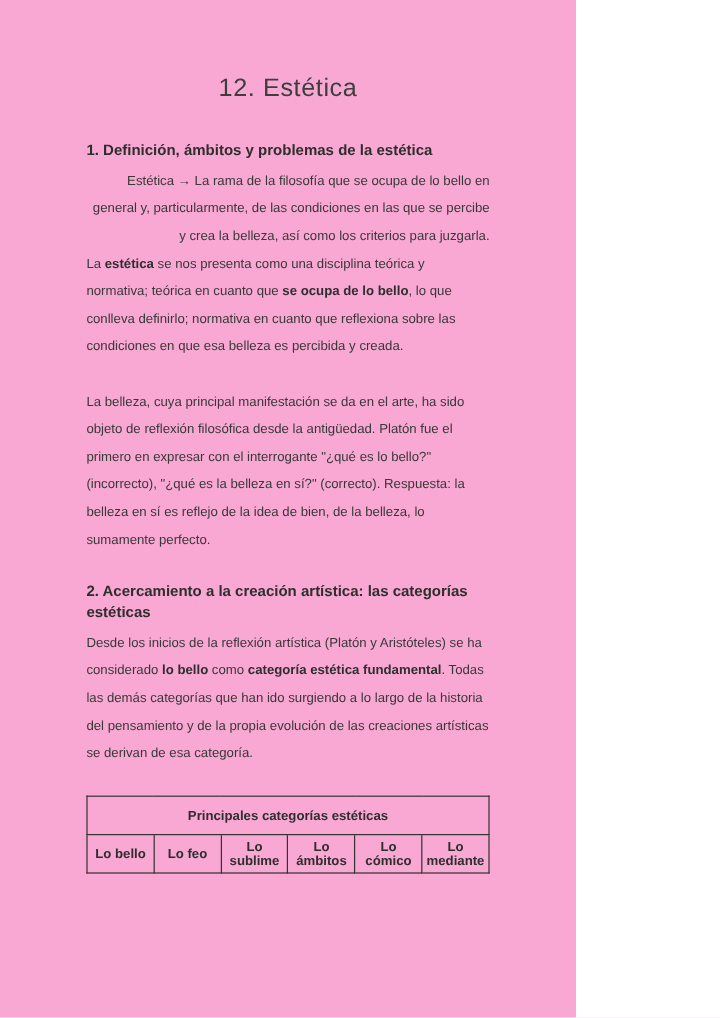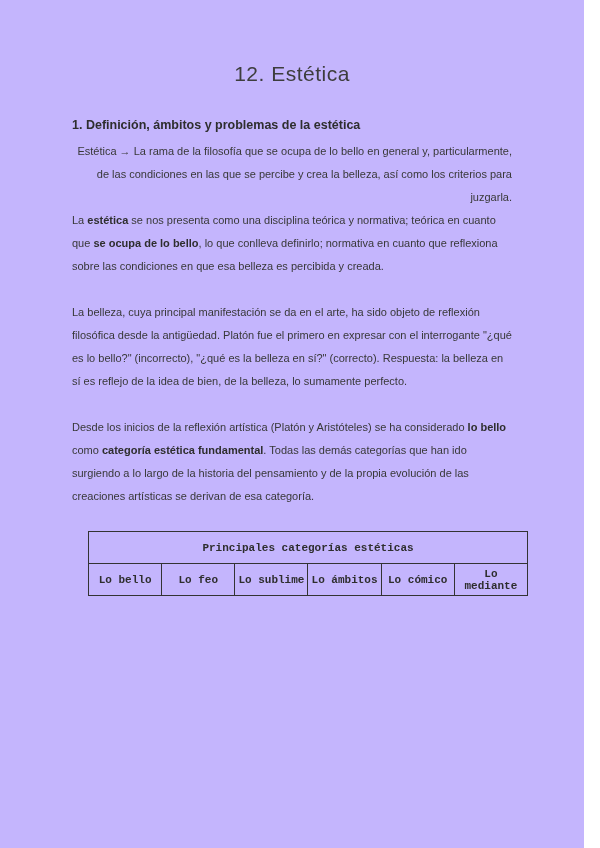--- a/index.html
+++ b/index.html
@@ -2,24 +2,24 @@
 <html><head>
 <meta charset="utf-8">
 <style>
   html, body {
     margin: 0;
     padding: 0;
     background: #ffffff;
   }
   .page {
     position: relative;
-    width: 584px;
+    width: 480px;
     height: 848px;
     box-sizing: border-box;
-    background: #c4b5fd;
+    background: #f9a8d4;
     padding: 62px 72px 0 72px;
     font-family: "Liberation Sans", "DejaVu Sans", sans-serif;
     color: #383838;
     overflow: hidden;
   }
   .doc-title {
     font-size: 21px;
     font-weight: 400;
     letter-spacing: 0.5px;
     text-align: center;
@@ -42,22 +42,21 @@
   p.body.tight {
     margin-bottom: 0;
     text-align: right;
   }
   .bold   { font-weight: 700; color: #2e2e2e; }
   .italic { font-style: italic; }
   table.cat-table {
     width: 100%;
     border-collapse: collapse;
     table-layout: fixed;
-    margin: 16px;
-    font-family: Liberation Mono, monospace;
+    margin: 0;
   }
   table.cat-table th,
   table.cat-table td {
     border: 1.5px solid #333333;
     font-size: 11px;
     font-weight: 700;
     color: #2e2e2e;
     text-align: center;
     vertical-align: middle;
     height: 31px;
@@ -77,20 +76,21 @@
     <p class="body tight"><span>Estética → La rama de la filosofía que se ocupa de lo bello en general y, particularmente, de las condiciones en las que se percibe y crea la belleza, así como los criterios para juzgarla.</span></p>
 
 
     <p class="body"><span>La </span><span class="bold">estética</span><span> se nos presenta como una disciplina teórica y normativa; teórica en cuanto que </span><span class="bold">se ocupa de lo bello</span><span>, lo que conlleva definirlo; normativa en cuanto que reflexiona sobre las condiciones en que esa belleza es percibida y creada.</span></p>
 
     <p class="body"><span>La belleza, cuya principal manifestación se da en el arte, ha sido objeto de reflexión filosófica desde la antigüedad. Platón fue el primero en expresar con el interrogante "¿qué es lo bello?" (incorrecto), "¿qué es la belleza en sí?" (correcto). Respuesta: la belleza en sí es reflejo de la idea de bien, de la belleza, lo sumamente perfecto.</span></p>
 
   </section>
 
   <section>
+    <h2 class="sec-heading">2. Acercamiento a la creación artística: las categorías estéticas</h2>
 
 
     <p class="body"><span>Desde los inicios de la reflexión artística (Platón y Aristóteles) se ha considerado </span><span class="bold">lo bello</span><span> como </span><span class="bold">categoría estética fundamental</span><span>. Todas las demás categorías que han ido surgiendo a lo largo de la historia del pensamiento y de la propia evolución de las creaciones artísticas se derivan de esa categoría.</span></p>
 
     <table class="cat-table">
       <thead>
         <tr>
           <th colspan="6">Principales categorías estéticas</th>
         </tr>
       </thead>

